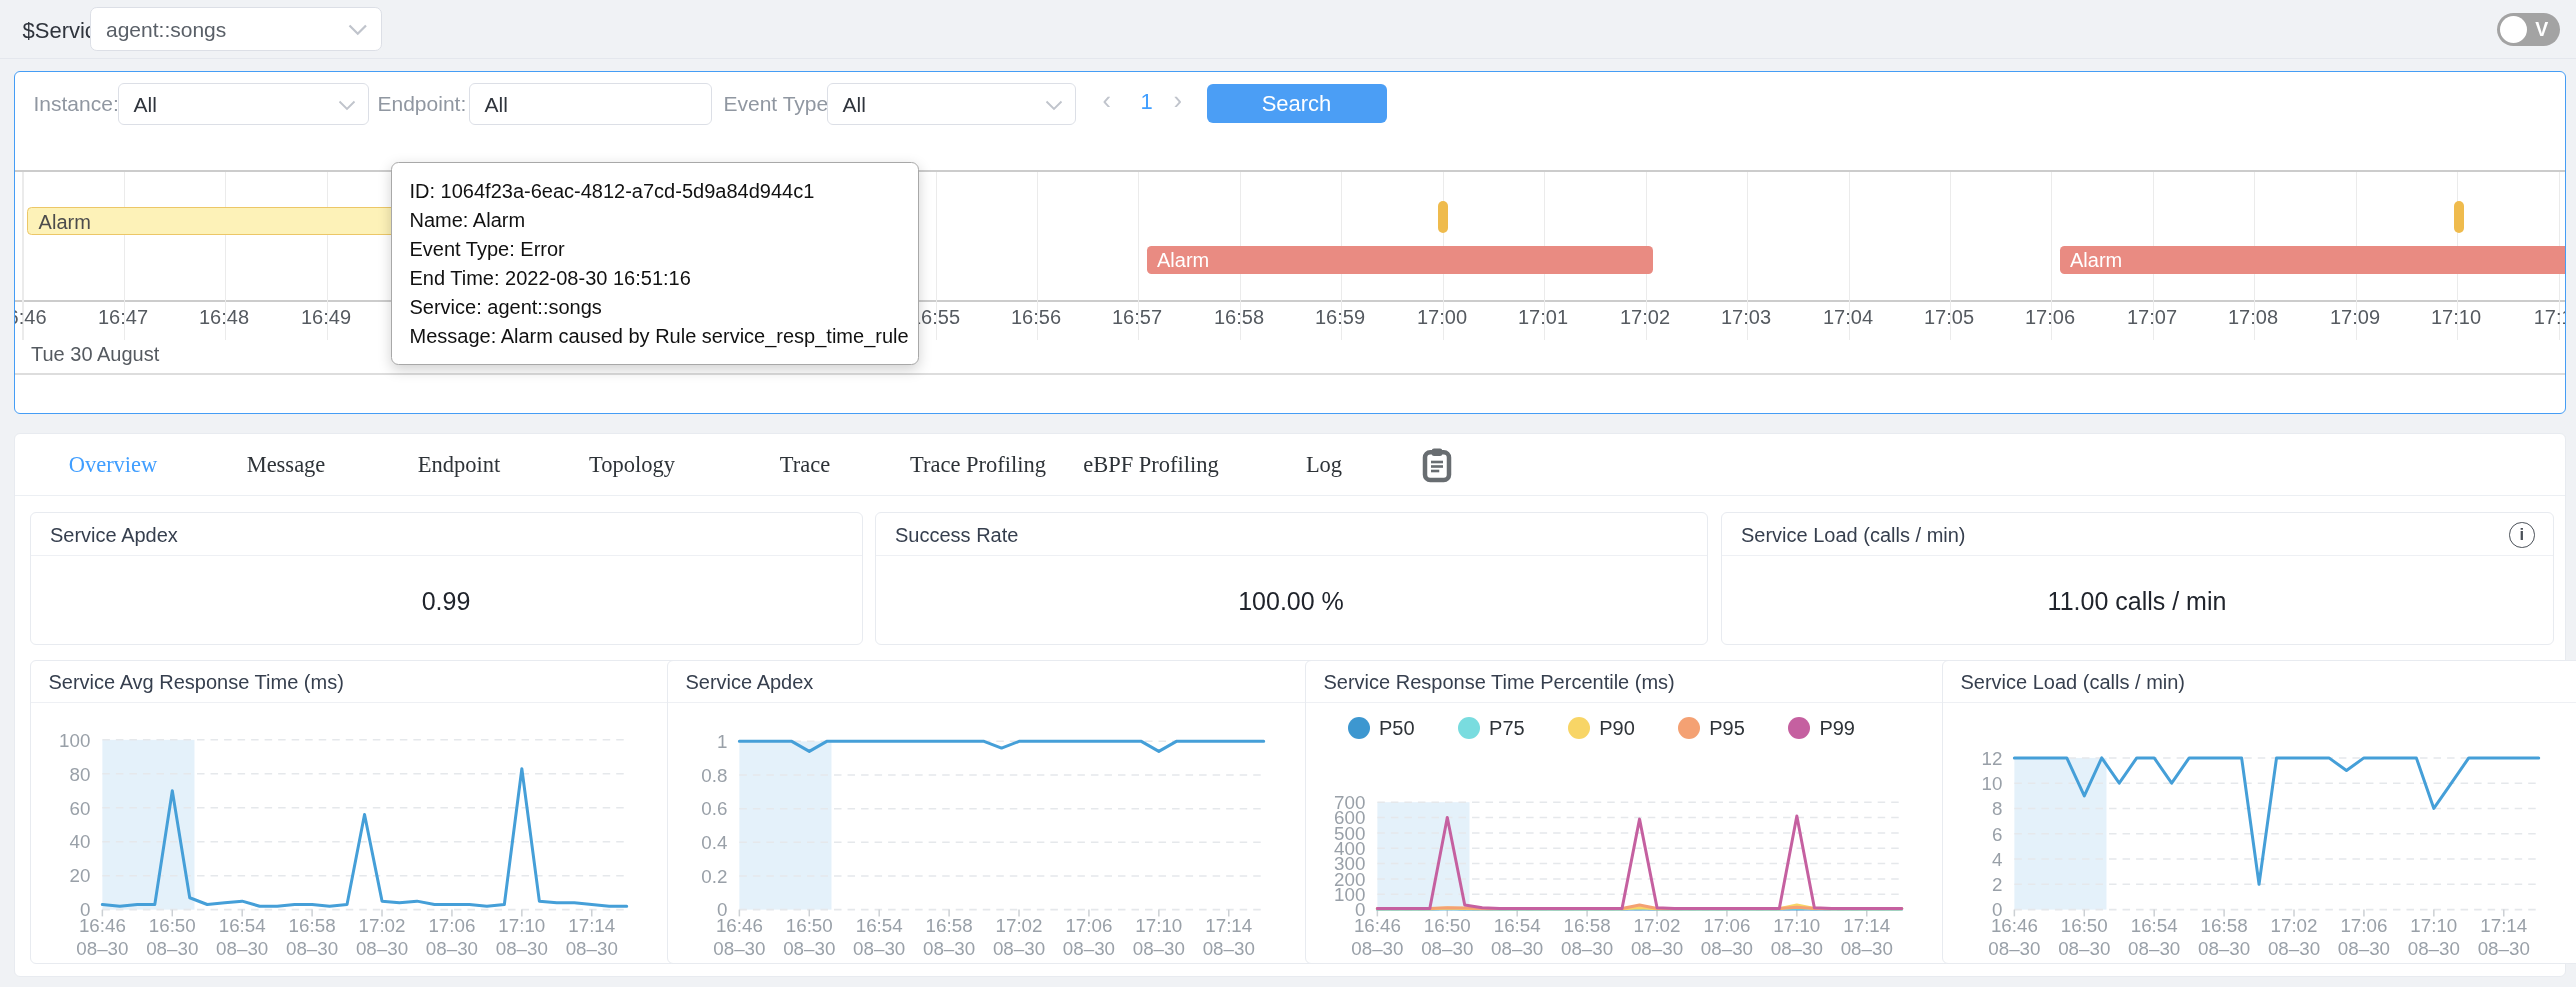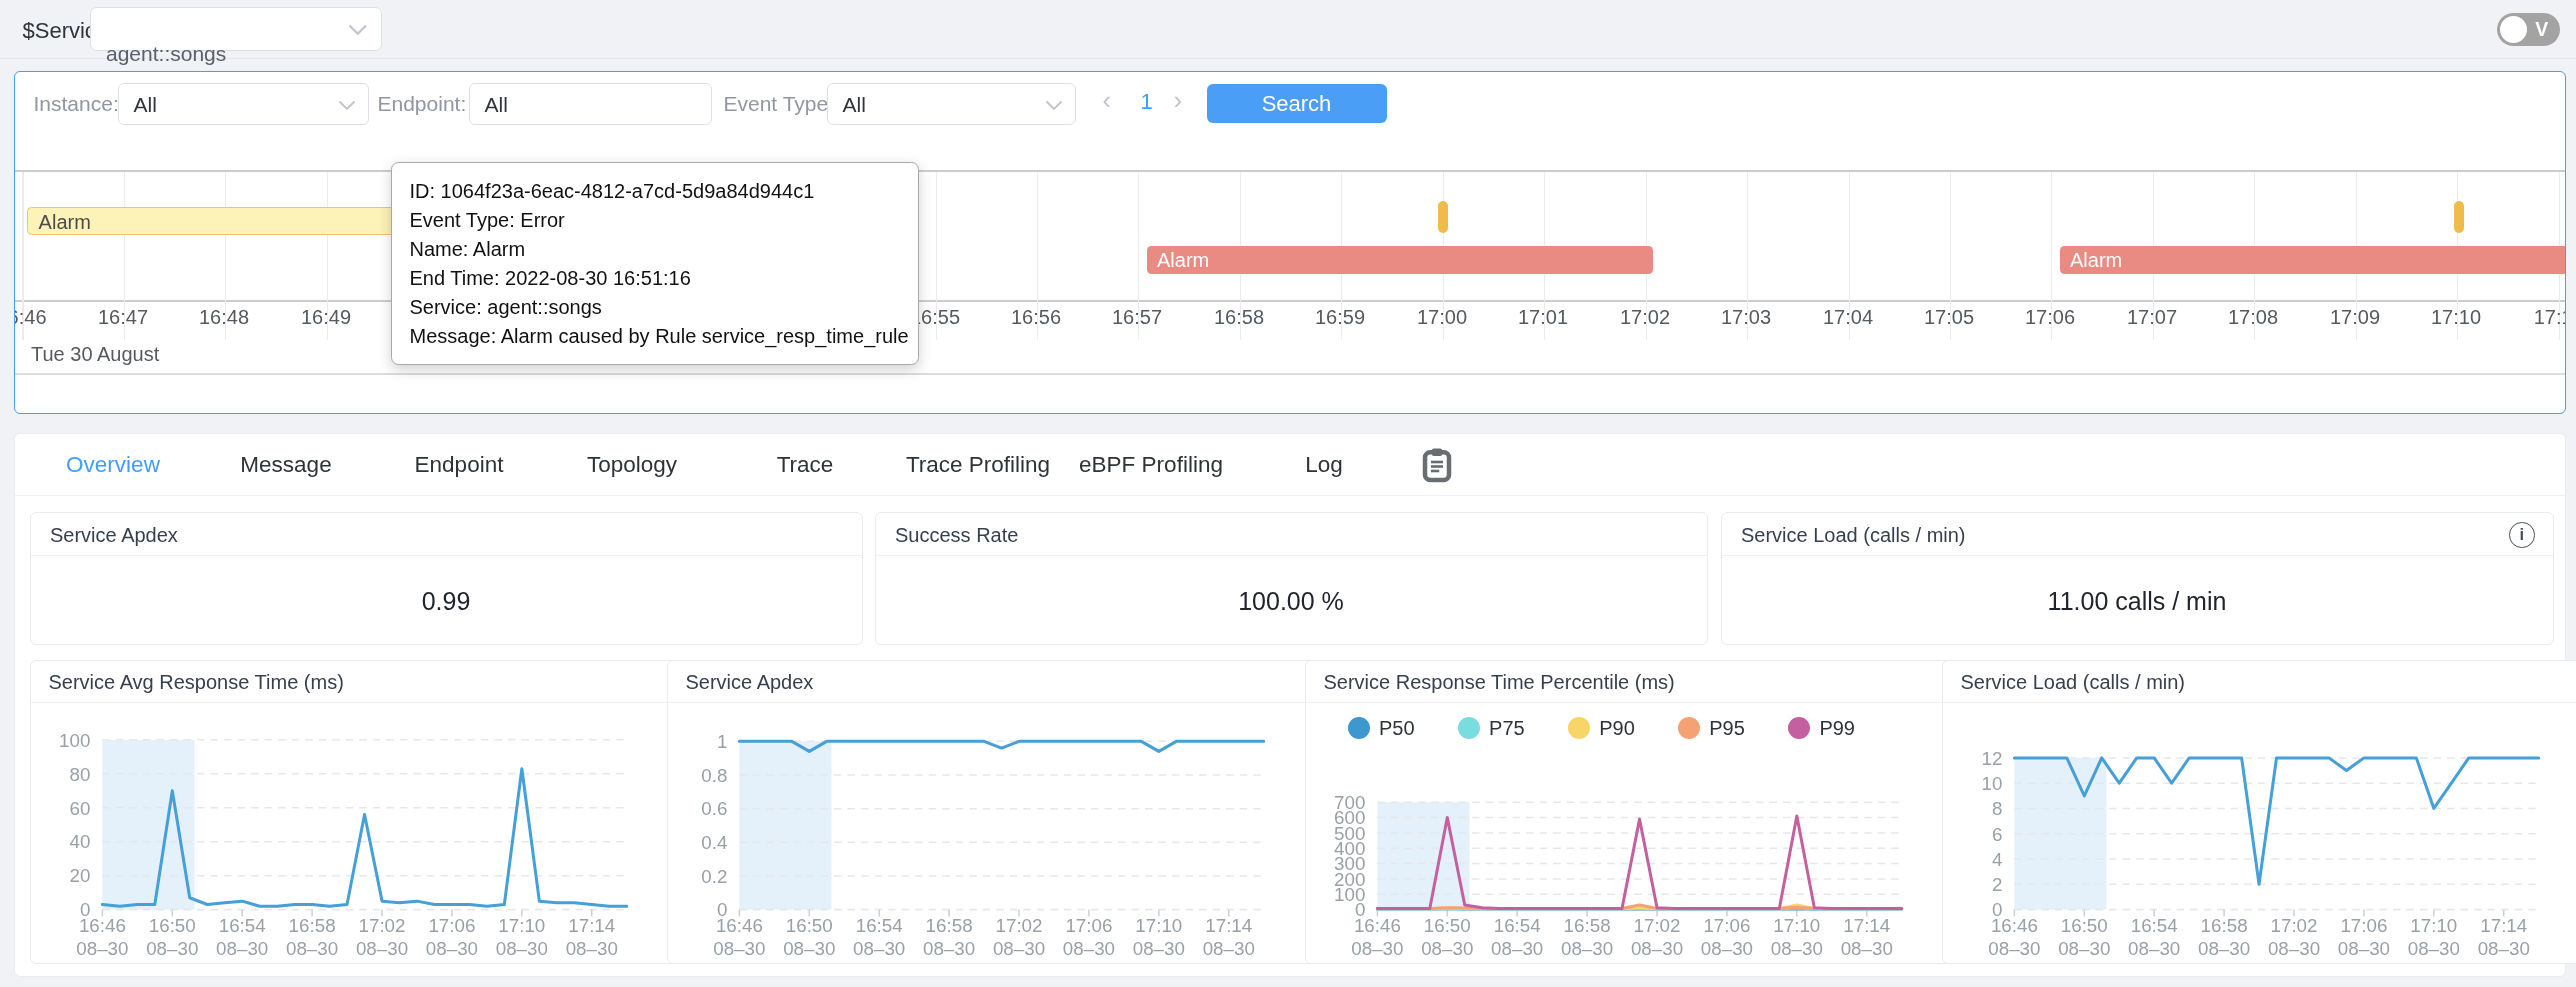--- a/index.html
+++ b/index.html
@@ -3,21 +3,21 @@
 <meta charset="utf-8">
 <style>
   * { margin:0; padding:0; box-sizing:border-box; }
   html,body { width:2576px; height:987px; overflow:hidden; }
   body { background:#f0f2f5; font-family:"Liberation Sans", sans-serif; color:#333; position:relative; }
 
   
   .topbar { position:absolute; left:0; top:0; width:2576px; height:59px; background:#f0f2f5; border-bottom:0.8px solid #e4e7ed; }
   .svc-label { position:absolute; left:22.5px; top:18px; font-size:22px; color:#2f343c; }
   .svc-select { position:absolute; left:90px; top:6.8px; width:292px; height:44px; background:#fff; border:1.5px solid #dcdfe6; border-radius:6.8px; }
-  .svc-select .val { position:absolute; left:15px; top:9.8px; font-size:21px; color:#5a6068;margin-top:24px; }
+  .svc-select .val { position:absolute; left:15px; top:9.8px; font-size:21px; color:#5a6068; }
   .svc-select svg { position:absolute; right:13.5px; top:16.5px; }
   .toggle { position:absolute; right:16.5px; top:12.8px; width:63px; height:33px; background:#a3a3a3; border-radius:16.5px; }
   .toggle .knob { position:absolute; left:3px; top:3px; width:27px; height:27px; border-radius:50%; background:#fff; }
   .toggle .tlabel { position:absolute; right:11.3px; top:5.3px; color:#fff; font-size:19.5px; font-weight:bold; }
 
   
   .event-panel { position:absolute; left:13.5px; top:71px; width:2552px; height:343px; background:#fff; border:1.5px solid #459df5; border-radius:6px; overflow:hidden; }
   .flabel { position:absolute; top:19.5px; font-size:21px; color:#9097a1; }
   .fbox { position:absolute; top:10.5px; height:42px; background:#fff; border:1.5px solid #dcdfe6; border-radius:6px; }
   .fbox .val { position:absolute; left:15px; top:9px; font-size:21px; color:#2f343c; }
@@ -38,21 +38,21 @@
   .ev-error { top:174px; height:28px; background:#e98b82; color:#fff; }
   .ev-tick { position:absolute; top:129px; height:32px; width:10.5px; border-radius:5.3px; background:#efbb4d; }
   .ev-bar .ev-name { margin-left:10.5px; }
 
   .tooltip { position:absolute; left:376px; top:90px; width:528px; background:#fff; border:1.5px solid #a8a8a8; border-radius:7.5px; box-shadow:0 4.5px 13.5px rgba(0,0,0,.18); padding:13.5px 18px; z-index:5; }
   .tooltip .tline { font-size:20px; line-height:29px; color:#111; white-space:nowrap; }
 
   
   .main-card { position:absolute; left:13.5px; top:433px; width:2552px; height:544px; background:#fff; border:0.8px solid #e8ebf0; border-radius:6px; }
   .tab-row { position:absolute; left:0; top:0; width:100%; height:62px; border-bottom:1.5px solid #eceff3; display:flex; align-items:center; padding-left:12px; }
-  .tab { width:173px; text-align:center; font-size:22.5px; color:#2e3338; cursor:pointer; }
+  .tab { width:173px; text-align:center; font-size:22.5px; color:#2e3338; cursor:pointer;font-family:Liberation Serif, serif; }
   .tab.active { color:#409eff; }
   .tab-icon { margin-left:10.5px; display:flex; align-items:center; }
 
   .mcard { position:absolute; top:78px; width:833px; height:133px; background:#fff; border:1.5px solid #e8ebf0; border-radius:6px; }
   .mhead { position:absolute; left:0; top:0; width:100%; height:43px; border-bottom:1.5px solid #eef0f4; }
   .mhead .mtitle { position:absolute; left:19.5px; top:10.5px; font-size:20px; color:#363f4e; }
   .mbody { position:absolute; left:0; top:43px; width:100%; height:90px; display:flex; align-items:center; justify-content:center; }
   .mvalue { font-size:25px; color:#20242c; }
 
   .ccard { position:absolute; top:226px; width:749px; height:304px; background:#fff; border:1.5px solid #e8ebf0; border-radius:6px; }
@@ -106,22 +106,22 @@
   <span class="pg-arrow" style="left:1159px">›</span>
   <button class="search-btn">Search</button>
 
   <div class="tl-topline"></div>
   <div id="timeline"></div>
   <div class="tl-axis"></div>
   <div class="tl-date">Tue 30 August</div>
   <div class="tl-botline"></div>
   <div class="tooltip" id="tooltip">
       <div class="tline">ID: 1064f23a-6eac-4812-a7cd-5d9a84d944c1</div>
+      <div class="tline">Name: Alarm</div>
       <div class="tline">Event Type: Error</div>
-      <div class="tline">Name: Alarm</div>
       <div class="tline">End Time: 2022-08-30 16:51:16</div>
       <div class="tline">Service: agent::songs</div>
       <div class="tline">Message: Alarm caused by Rule service_resp_time_rule</div>
     </div>
 <div class="tl-grid" style="left: 7.5px;"></div>
     <div class="tl-lbl" style="left: 7.5px;">16:46</div>
     <div class="tl-grid" style="left: 109px;"></div>
     <div class="tl-lbl" style="left: 109px;">16:47</div>
     <div class="tl-grid" style="left: 210px;"></div>
     <div class="tl-lbl" style="left: 210px;">16:48</div>

